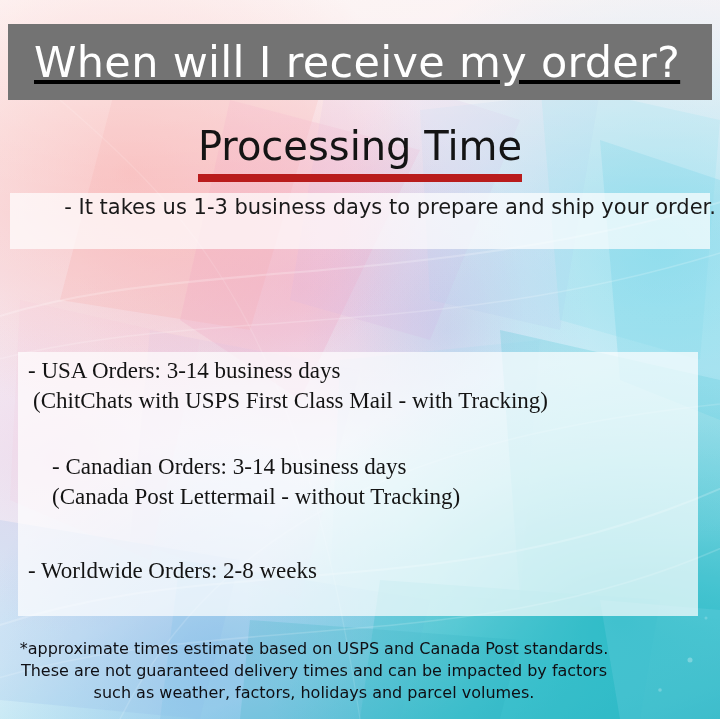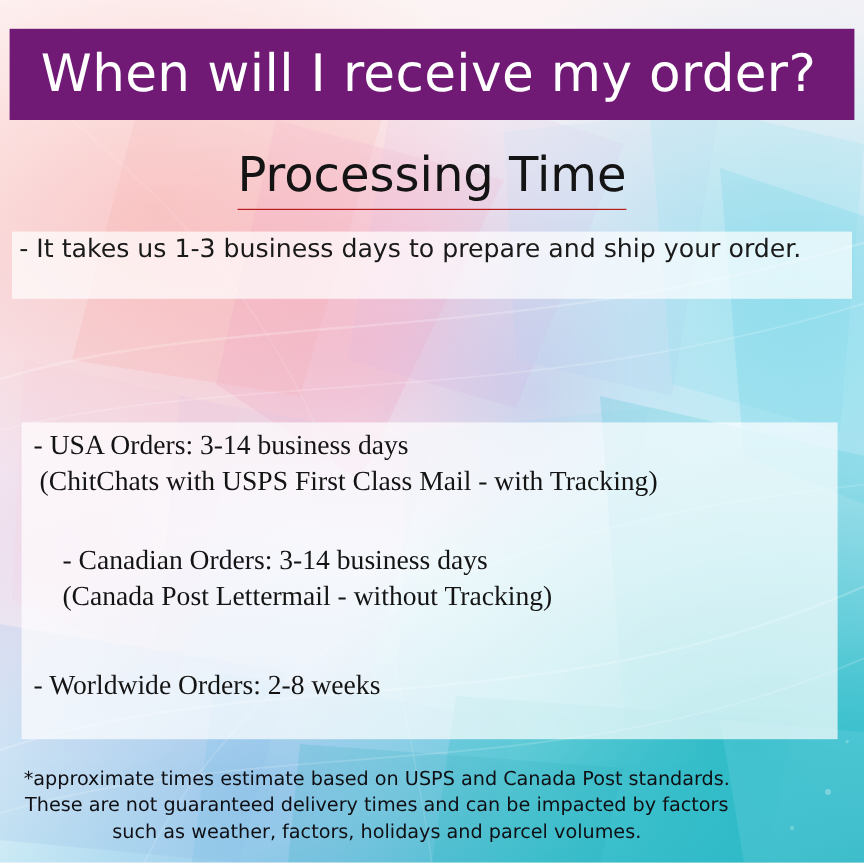--- a/index.html
+++ b/index.html
@@ -59,25 +59,26 @@
     background: linear-gradient(180deg, rgba(255,255,255,0.35) 0%, rgba(255,255,255,0.05) 30%, rgba(255,255,255,0) 60%);
   }
 
   
   .header-bar {
     position: absolute;
     left: 8px;
     top: 24px;
     width: 704px;
     height: 76px;
-    background: #701a75;
+    background: #737373;
     display: flex;
     align-items: center;
     padding-left: 26px;
     box-sizing: border-box;
+    text-decoration: underline;
   }
   .header-title {
     color: #ffffff;
     font-family: "DejaVu Sans", sans-serif;
     font-size: 43px;
     font-weight: 400;
     letter-spacing: 0.3px;
     line-height: 1;
     white-space: nowrap;
   }
@@ -87,21 +88,21 @@
     position: absolute;
     width: 100%;
     text-align: center;
     color: #141414;
     font-family: "DejaVu Sans", sans-serif;
     font-size: 40px;
     font-weight: 400;
     line-height: 1;
   }
   .section-heading span.u {
-    border-bottom: 1px solid #b91c1c;
+    border-bottom: 8px solid #b91c1c;
     padding-bottom: 5px;
   }
   #heading-processing { top: 126px; }
   #heading-shipping   { top: 283px; }
 
   
   .panel {
     position: absolute;
     background: rgba(255,255,255,0.70);
   }
@@ -122,20 +123,21 @@
   .proc-lines {
     position: absolute;
     left: 16px;
     top: 193px;
     width: 700px;
     color: #1a1a1a;
     font-family: "DejaVu Sans", sans-serif;
     font-size: 21px;
     line-height: 28px;
     white-space: nowrap;
+    text-align: right;
   }
 
   .ship-block {
     position: absolute;
     left: 28px;
     width: 680px;
     color: #141414;
     font-family: Liberation Serif, serif;
     font-size: 23px;
     line-height: 30px;

